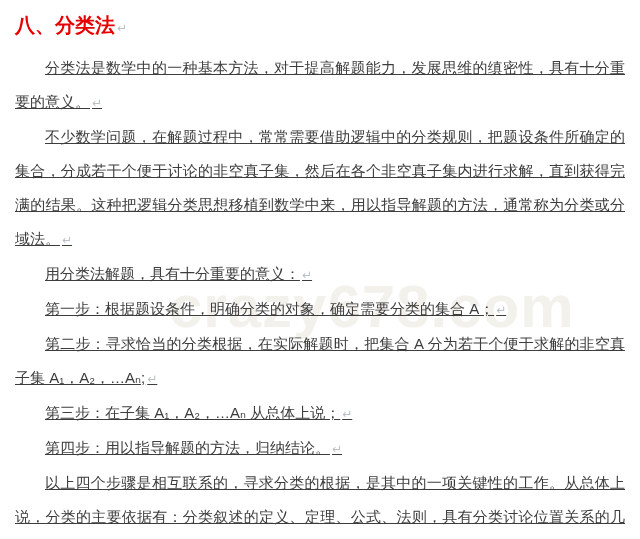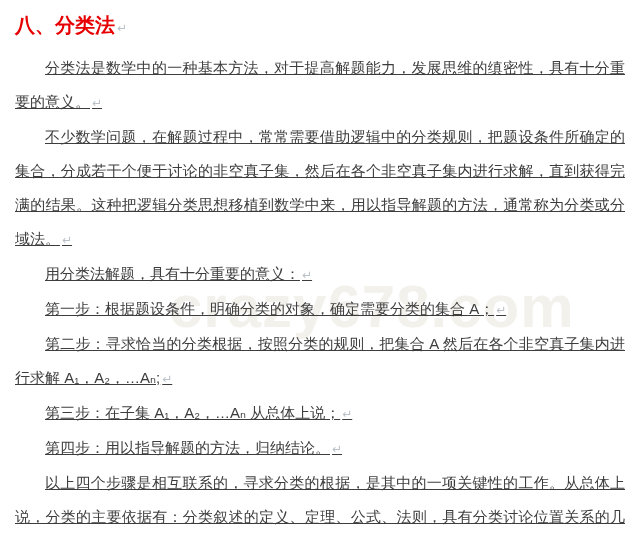--- a/index.html
+++ b/index.html
@@ -67,21 +67,21 @@
   <div class="body-text">
 
     <p class="para"><span>分类法是数学中的一种基本方法，对于提高解题能力，发展思维的缜密性，具有十分重要的意义。</span><span class="pmark">↵</span></p>
 
     <p class="para"><span>不少数学问题，在解题过程中，常常需要借助逻辑中的分类规则，把题设条件所确定的集合，分成若干个便于讨论的非空真子集，然后在各个非空真子集内进行求解，直到获得完满的结果。这种把逻辑分类思想移植到数学中来，用以指导解题的方法，通常称为分类或分域法。</span><span class="pmark">↵</span></p>
 
     <p class="para"><span>用分类法解题，具有十分重要的意义：</span><span class="pmark">↵</span></p>
 
     <p class="para"><span>第一步：根据题设条件，明确分类的对象，确定需要分类的集合 A；</span><span class="pmark">↵</span></p>
 
-    <p class="para"><span>第二步：寻求恰当的分类根据，按照分类的规则，把集合 A 然后在各个非空真子集内进行求解 A₁，A₂，…Aₙ;</span><span class="pmark">↵</span></p>
+    <p class="para"><span>第二步：寻求恰当的分类根据，在实际解题时，把集合 A 分为若干个便于求解的非空真子集 A₁，A₂，…Aₙ;</span><span class="pmark">↵</span></p>
 
     <p class="para"><span>第三步：在子集 A₁，A₂，…Aₙ 从总体上说；</span><span class="pmark">↵</span></p>
 
     <p class="para"><span>第四步：用以指导解题的方法，归纳结论。</span><span class="pmark">↵</span></p>
 
     <p class="para"><span>以上四个步骤是相互联系的，寻求分类的根据，是其中的一项关键性的工作。从总体上说，分类的主要依据有：分类叙述的定义、定理、公式、法则，具有分类讨论位置关系的几何图形，题目中含有某些特殊的或隐含的分类讨论条件等。在实际解题时，仅凭这些还不够，还需要有较强的分类意识，需要思维的灵活性和缜密性，特别要善于发掘题中隐含的分类条件。</span></p>
 
   </div>
 </div>
 

